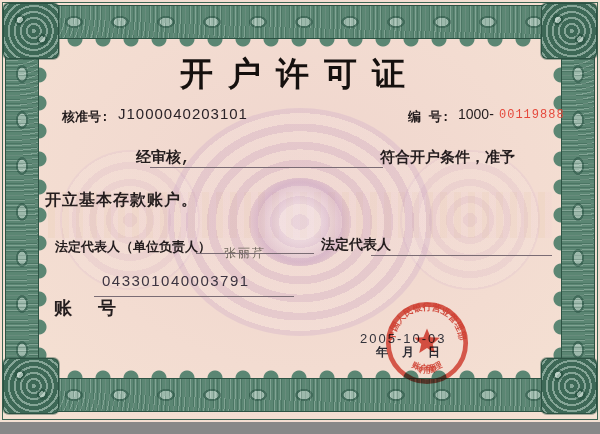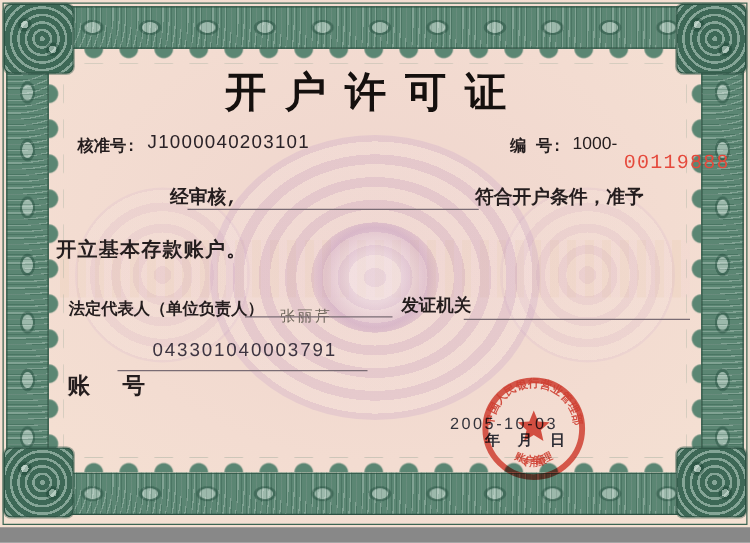--- a/index.html
+++ b/index.html
@@ -64,39 +64,39 @@
   
   .txt{position:absolute;white-space:nowrap;color:#241d1e;}
   .lbl{font-family:Liberation Mono, monospace;font-weight:bold;}
   .val{font-family:Liberation Sans, sans-serif;}
   .title{left:0;right:0;top:52px;text-align:center;font-size:33px;font-weight:bold;
     letter-spacing:15px;color:#15100e;font-family:"Liberation Serif", serif;}
   .approval-label{left:62px;top:108px;font-size:13px;}
   .approval-value{left:118px;top:105px;font-size:15px;letter-spacing:1px;color:#2b2328;}
   .serial-label{left:408px;top:108px;font-size:13px;}
   .serial-prefix{left:458px;top:106px;font-size:14px;font-family:"Liberation Sans", sans-serif;}
-  .serial-number{left:499px;top:121px;font-size:16px;font-family:"Liberation Mono", monospace;
+  .serial-number{left:499px;top:108px;font-size:12px;font-family:"Liberation Mono", monospace;
     letter-spacing:1px;text-align:center;}
   .reviewed-label{left:92px;top:148px;font-size:15px;margin-left:44px;}
   .company-name{left:154px;top:144px;font-size:15px;letter-spacing:1px;color:#433b46;}
   .u-company{position:absolute;left:150px;top:167px;width:233px;border-top:1px solid #7a6c74;}
   .clause1{left:380px;top:148px;font-size:15px;}
   .clause2{left:45px;top:190px;font-size:16px;letter-spacing:1px;}
   .legalrep-label{left:55px;top:238px;font-size:13px;}
   .legalrep-name{left:224px;top:245px;font-size:12px;color:#6e665c;letter-spacing:2px;}
   .u-legalrep{position:absolute;left:196px;top:253px;width:118px;border-top:1px solid #7a6c74;}
   .bank-label{left:321px;top:236px;font-size:14px;}
   .bank-name{left:373px;top:233px;font-size:14px;color:#3c3440;letter-spacing:.5px;}
   .u-bank{position:absolute;left:371px;top:255px;width:181px;border-top:1px solid #7a6c74;}
   .account-label{left:54px;top:296px;font-size:18px;letter-spacing:4px;}
-  .account-number{left:102px;top:272px;font-size:15px;letter-spacing:1.5px;color:#3c3440;margin-left:20px;}
+  .account-number{left:102px;top:272px;font-size:15px;letter-spacing:1.5px;color:#3c3440;}
   .u-account{position:absolute;left:94px;top:296px;width:200px;border-top:1px solid #7a6c74;}
   .issuer-label{left:372px;top:318px;font-size:12px;color:#2c2c34;}
   .issue-date{left:360px;top:331px;font-size:13px;color:#33333b;letter-spacing:2px;}
-  .date-units{left:388px;top:344px;font-size:12px;color:#2c2c34;letter-spacing:14px;}
+  .date-units{left:376px;top:344px;font-size:12px;color:#2c2c34;letter-spacing:14px;}
   
   .seal{position:absolute;left:384px;top:300px;width:86px;height:86px;
     mix-blend-mode:multiply;opacity:.92;}
 </style>
 </head>
 <body>
 
 <div class="stage">
 
   <div class="mid-band"></div>
@@ -130,21 +130,21 @@
 
   <div class="txt lbl reviewed-label">经审核,</div>
   <div class="u-company"></div>
   <div class="txt lbl clause1">符合开户条件，准予</div>
   <div class="txt lbl clause2">开立基本存款账户。</div>
 
   <div class="txt lbl legalrep-label">法定代表人（单位负责人）</div>
   <div class="txt val legalrep-name">张丽芹</div>
   <div class="u-legalrep"></div>
 
-  <div class="txt lbl bank-label">发证机关</div>
+  <div class="txt lbl bank-label">法定代表人</div>
   <div class="u-bank"></div>
 
   <div class="txt lbl account-label">账　号</div>
   <div class="txt val account-number">043301040003791</div>
   <div class="u-account"></div>
 
   <div class="txt val issue-date">2005-10-03</div>
   <div class="txt lbl date-units">年月日</div>
 
   <svg class="seal" viewBox="0 0 100 100">

